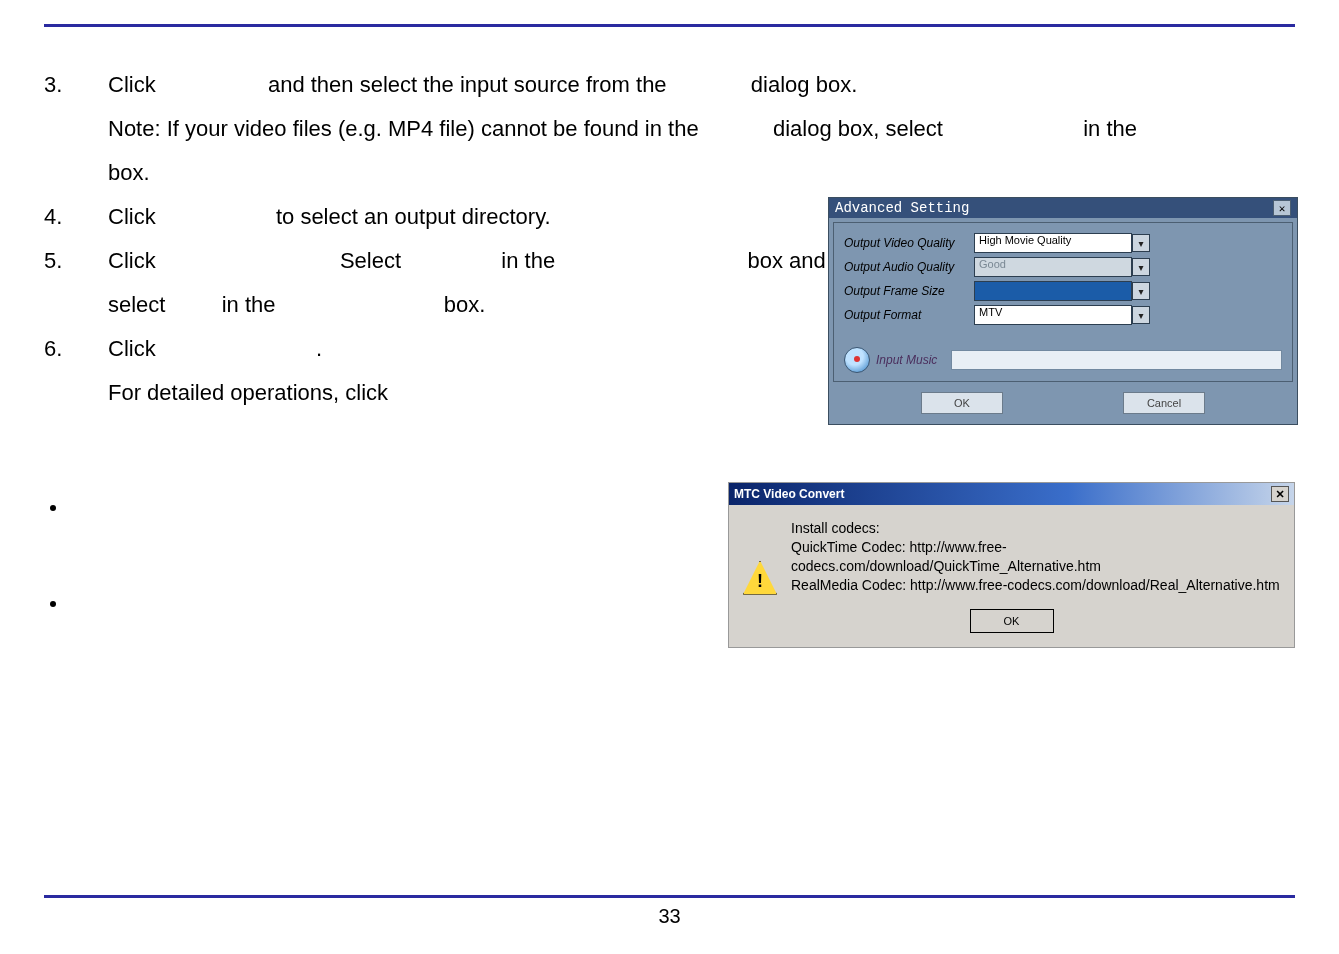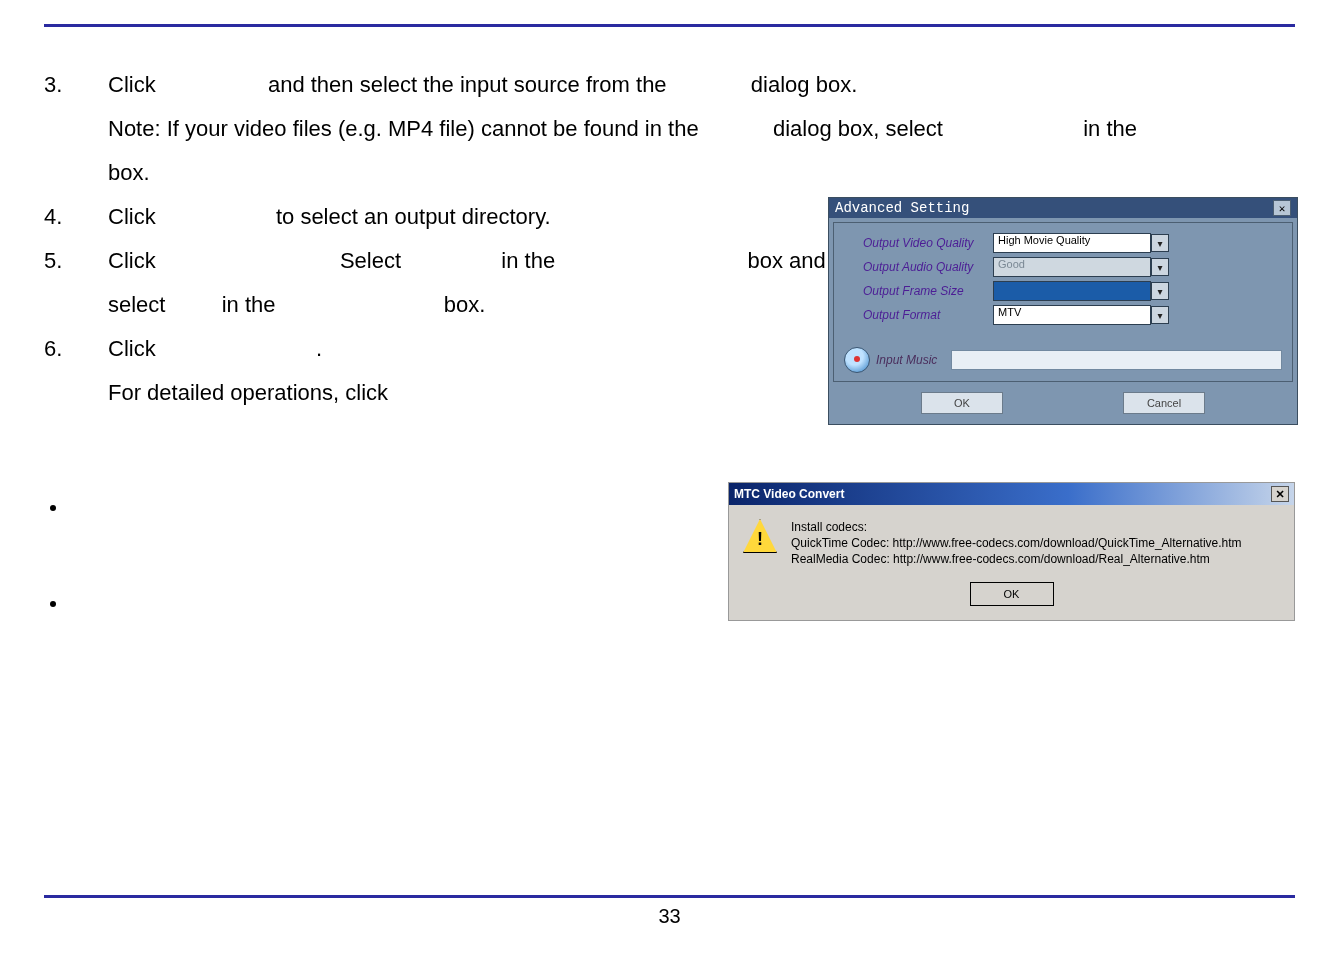--- a/index.html
+++ b/index.html
@@ -80,21 +80,21 @@
     width:16px;height:14px;display:flex;align-items:center;justify-content:center;
     font-size:11px;border:1px solid #4c5f72;
   }
   .adv-body {
     padding: 6px 10px 8px 10px;
     border:1px solid #4c5f72;
     margin:4px;
     background:#7e96b0;
   }
   .adv-row {display:flex;align-items:center;margin:4px 0;}
-  .adv-label {width:130px;color:#4c1d95;font-style:italic;margin-left:19px;}
+  .adv-label {width:130px;color:#000000;font-style:italic;}
   .adv-field {
     width:150px;height:18px;border:1px solid #2c3e50;
     background:#fff;color:#000;padding:0 2px 0 4px;
     display:flex;position:relative;
   }
   .adv-field.disabled {background:#cfd8e0;color:#7a8894;}
   .adv-drop {
     width:16px;height:16px;background:#ccd6e0;border:1px solid #2c3e50;
     display:flex;align-items:center;justify-content:center;font-size:10px;
     color:#222;
@@ -126,22 +126,22 @@
     background: linear-gradient(to right,#0a246a 0%,#3a6eca 60%,#c6d5ea 100%);
     color:#fff;font-weight:bold;font-size:12px;
     padding:3px 5px;display:flex;justify-content:space-between;align-items:center;
   }
   .mtc-close{
     width:16px;height:14px;background:#d6d3ce;border:1px solid #555;
     color:#000;font-size:11px;font-weight:bold;
     display:flex;align-items:center;justify-content:center;
   }
   .mtc-body{
-    display:flex;align-items:flex-start;padding:14px 14px 6px 14px;gap:14px;
-    font-size:12px;color:#000;
+    display:flex;align-items:flex-end;padding:14px 14px 6px 14px;gap:14px;
+    font-size:14px;color:#000;
   }
   .mtc-icon{
     width:32px;height:32px;flex:0 0 32px;background:#ffd83b;
     border:1px solid #000;
     clip-path: polygon(50% 0%, 100% 100%, 0% 100%);
     position:relative;
   }
   .mtc-icon::after{content:"!";position:absolute;left:0;right:0;bottom:2px;text-align:center;font-weight:bold;color:#000;font-size:18px;}
   .mtc-text{line-height:1.35;}
   .mtc-ok-row{display:flex;justify-content:center;padding:8px 0 14px 0;}

